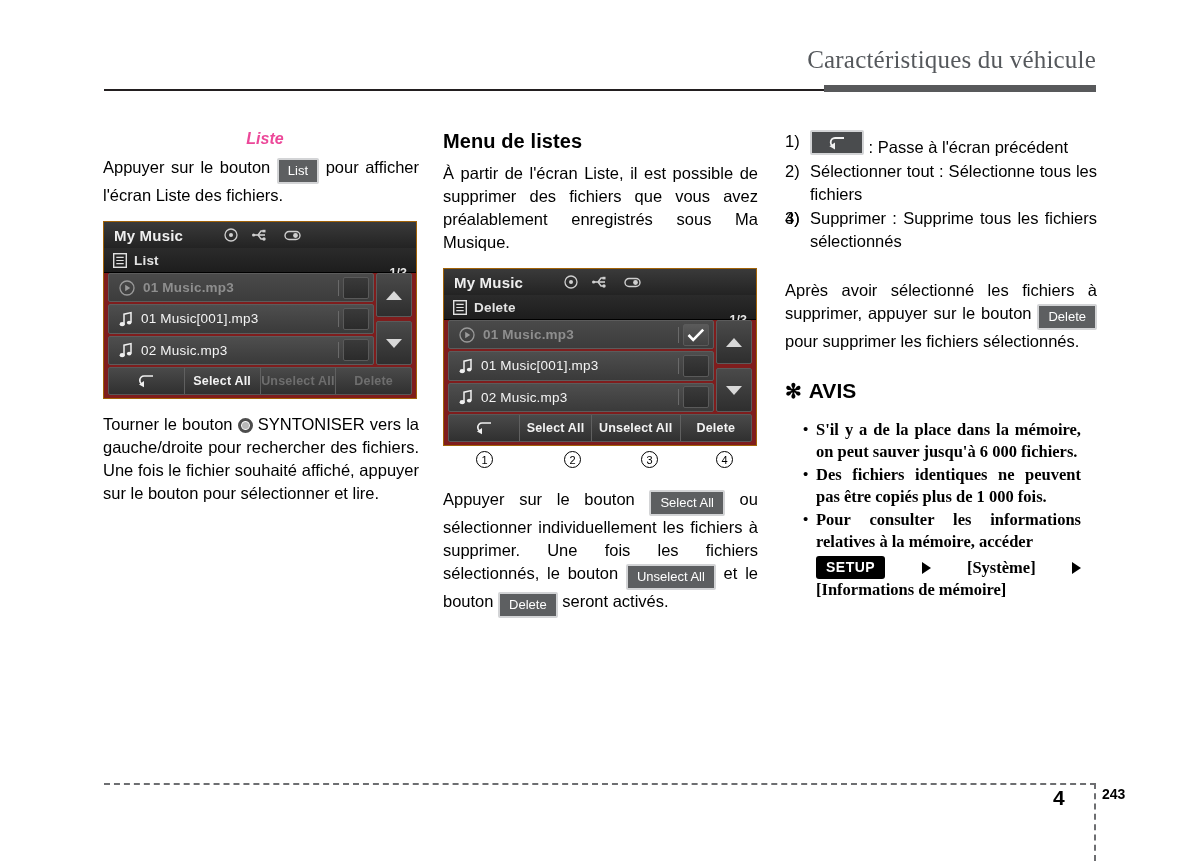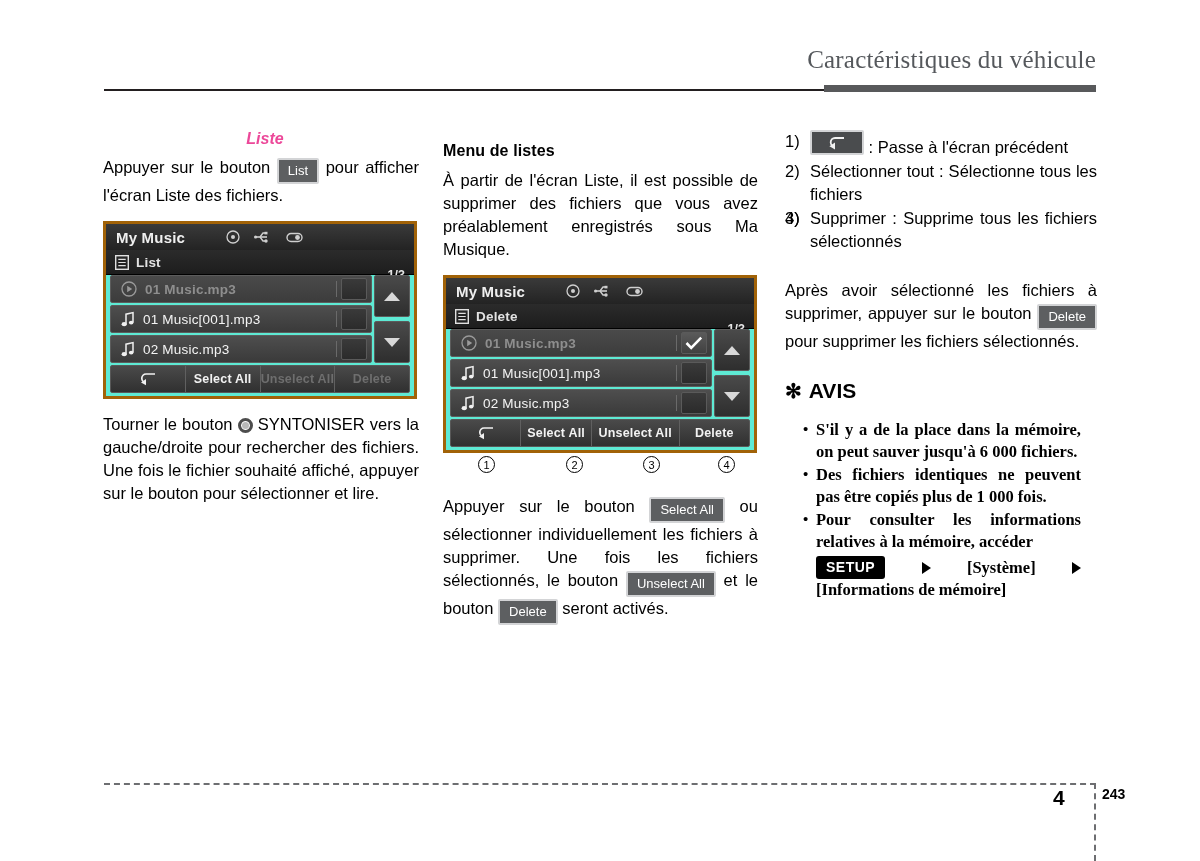--- a/index.html
+++ b/index.html
@@ -49,23 +49,23 @@
 
   .sub-head-italic {
     font-size: 16px;
     font-weight: bold;
     font-style: italic;
     margin: 0 0 8px 8px;
     color: #ec4899;
     text-align: center;
   }
   .sub-head {
-    font-size: 16px;
+    font-size: 20px;
     font-weight: bold;
-    margin: 12px 0 9px 0;
+    margin: 0 0 9px 0;
     letter-spacing: .1px;
   }
   p.body {
     font-size: 16.5px;
     line-height: 23px;
     margin: 0 0 14px 0;
     text-align: justify;
     text-justify: inter-word;
   }
   p.body:last-child { margin-bottom: 0; }
@@ -164,22 +164,22 @@
   }
   .memwrap { display:block; }
   .memrow {
     display: flex; align-items: center;
     gap: 0; margin-top: 3px;
   }
   .memrow .sp { flex: 1 1 auto; }
 
   
   .hu {
-    background: #5eead4;
-    border: 3px solid #a16207;
+    background: #7f1d1d;
+    border: 1px solid #a16207;
     position: relative;
     font-family: "Liberation Sans", sans-serif;
     user-select: none;
   }
   .hu-top {
     height: 26px;
     background: linear-gradient(#3a3a3a, #232323);
     display: flex; align-items: center;
     padding: 0 10px;
     position: relative;

